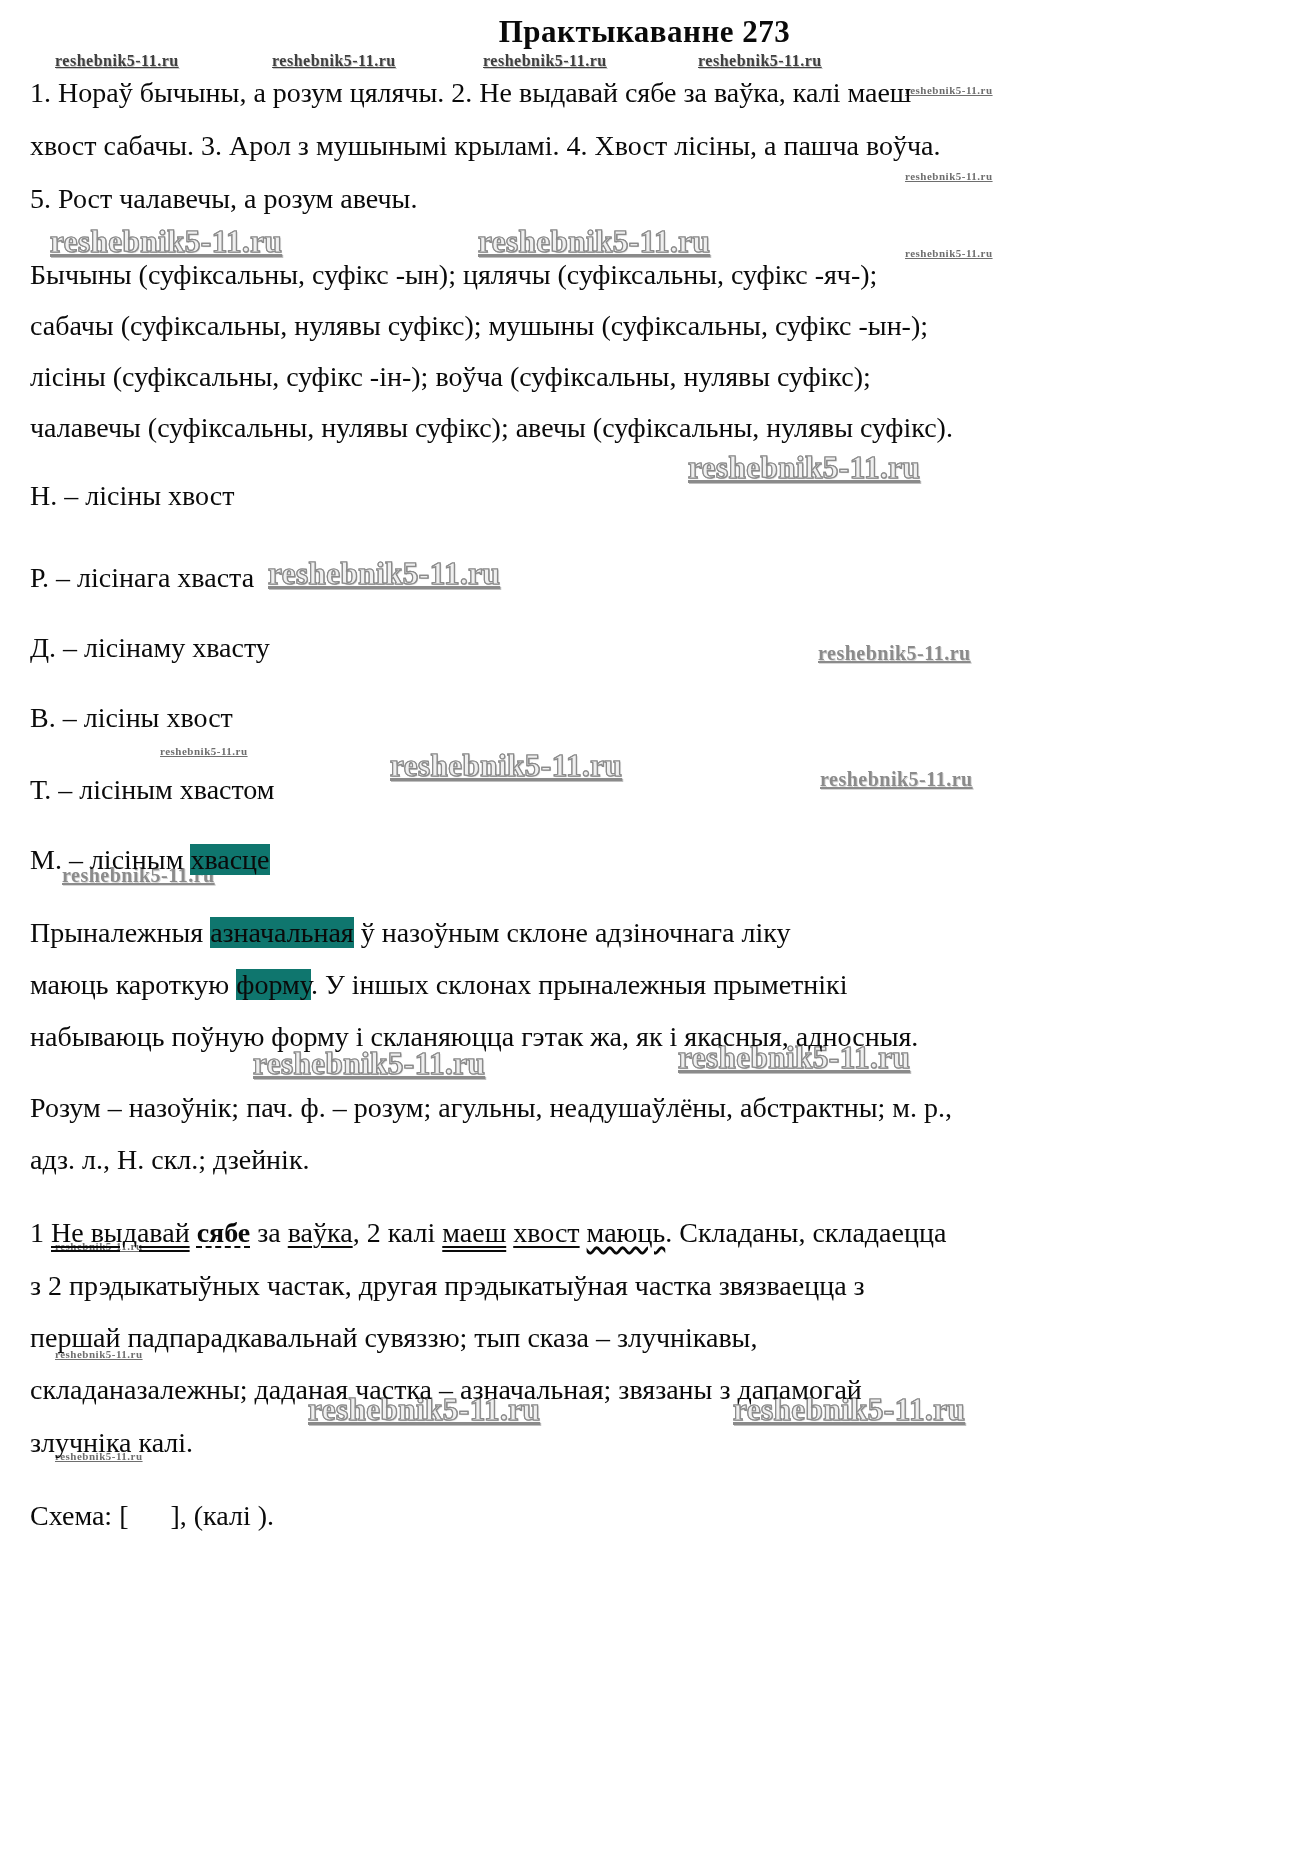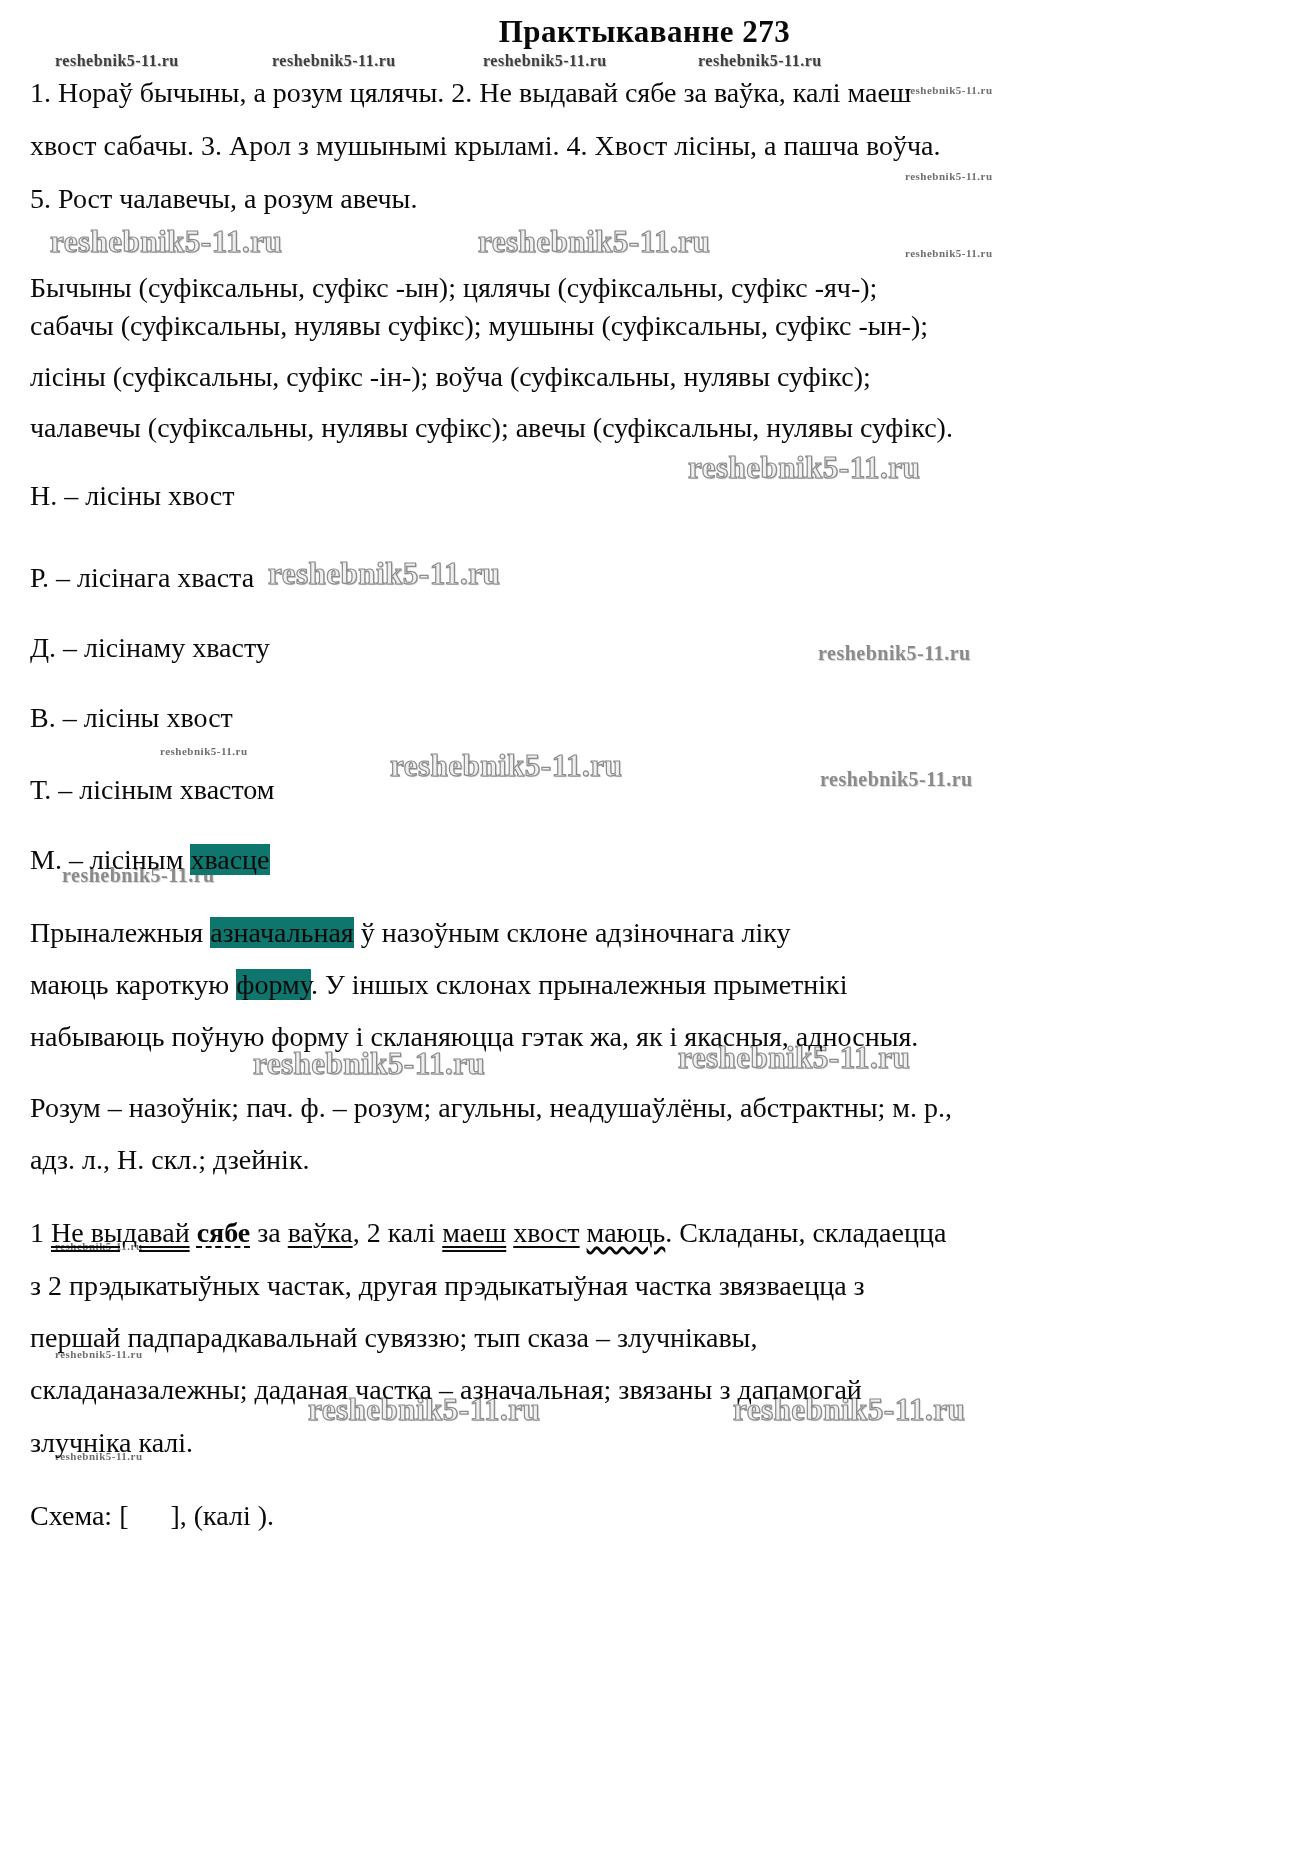--- a/index.html
+++ b/index.html
@@ -20,20 +20,21 @@
   .line {
     position:absolute; left:30px;
     font-size:28px; line-height:1.25;
     white-space:nowrap; z-index:2;
   }
   .wm {
     position:absolute;
     font-family:"Liberation Serif", serif;
     font-weight:bold; white-space:nowrap; z-index:1;
     letter-spacing:0.5px;
+    text-decoration:underline;
   }
   .wm-tiny  { font-size:11px; color:#6e6e6e; }
   .wm-small { font-size:16px; color:#3f3f3f; text-shadow:1px 1px 0 #c9c9c9; }
   .wm-med   { font-size:20px; color:#8b8b8b; text-shadow:1px 1px 0 #d8d8d8; }
   .wm-large {
     font-size:31px; color:#f0f0f0;
     -webkit-text-stroke:1.2px #8a8a8a;
     text-shadow:1px 1px 1px #bfbfbf;
   }
   .hl { background:#0f766e; }
@@ -44,21 +45,21 @@
 </style>
 </head>
 <body>
 
 <div class="page">
   <div class="title">Практыкаванне 273</div>
   <div>
       <div class="line" style="top: 75px;"><span>1. Нораў бычыны, а розум цялячы. 2. Не выдавай сябе за ваўка, калі маеш</span></div>
       <div class="line" style="top: 128px;"><span>хвост сабачы. 3. Арол з мушынымі крыламі. 4. Хвост лісіны, а пашча воўча.</span></div>
       <div class="line" style="top: 181px;"><span>5. Рост чалавечы, а розум авечы.</span></div>
-      <div class="line" style="top: 270px;"><span>Бычыны (суфіксальны, суфікс -ын); цялячы (суфіксальны, суфікс -яч-);</span></div>
+      <div class="line" style="top: 257px;"><span>Бычыны (суфіксальны, суфікс -ын); цялячы (суфіксальны, суфікс -яч-);</span></div>
       <div class="line" style="top: 308px;"><span>сабачы (суфіксальны, нулявы суфікс); мушыны (суфіксальны, суфікс -ын-);</span></div>
       <div class="line" style="top: 359px;"><span>лісіны (суфіксальны, суфікс -ін-); воўча (суфіксальны, нулявы суфікс);</span></div>
       <div class="line" style="top: 410px;"><span>чалавечы (суфіксальны, нулявы суфікс); авечы (суфіксальны, нулявы суфікс).</span></div>
       <div class="line" style="top: 478px;"><span>Н. – лісіны хвост</span></div>
       <div class="line" style="top: 560px;"><span>Р. – лісінага хваста</span></div>
       <div class="line" style="top: 630px;"><span>Д. – лісінаму хвасту</span></div>
       <div class="line" style="top: 700px;"><span>В. – лісіны хвост</span></div>
       <div class="line" style="top: 772px;"><span>Т. – лісіным хвастом</span></div>
       <div class="line" style="top: 842px;"><span>М. – лісіным </span><span class="hl">хвасце</span></div>
       <div class="line" style="top: 915px;"><span>Прыналежныя </span><span class="hl">азначальная</span><span> ў назоўным склоне адзіночнага ліку</span></div>

